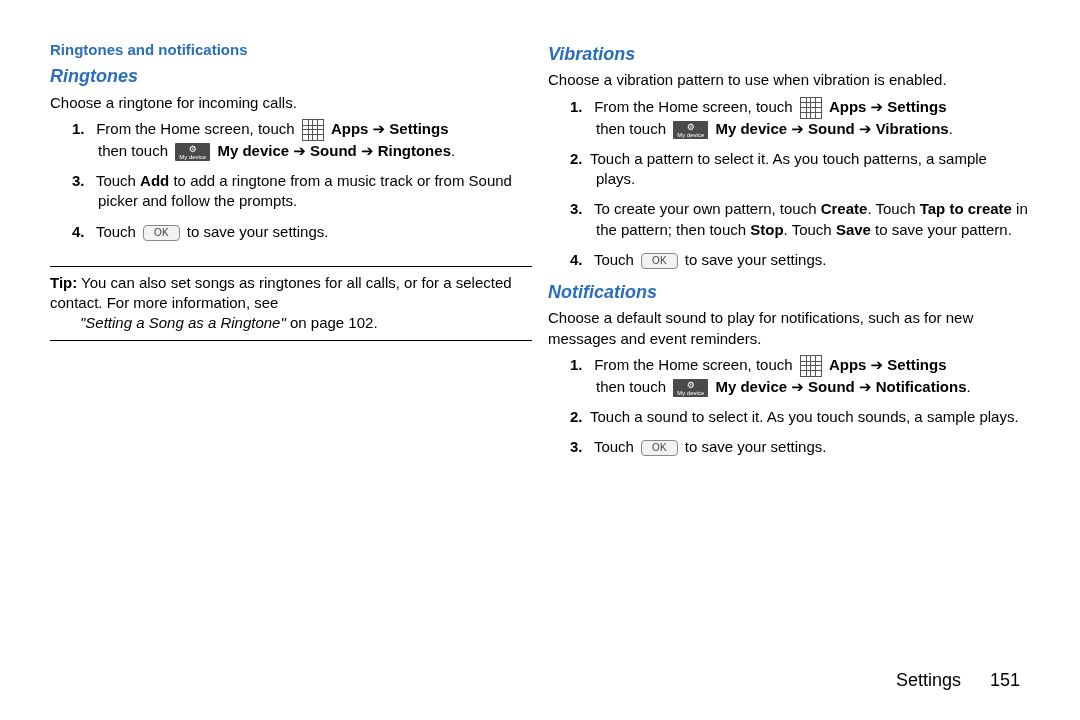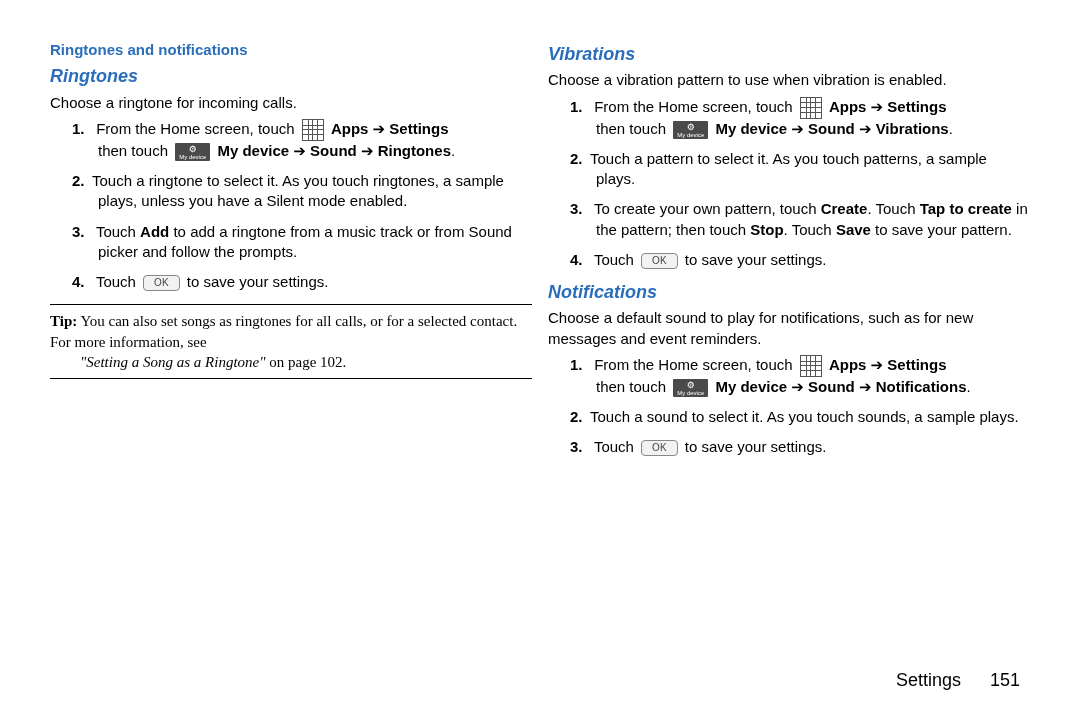--- a/index.html
+++ b/index.html
@@ -79,22 +79,21 @@
     padding: 2px 10px;
     border-radius: 4px;
     line-height: 1;
     color:#444;
   }
   .arrow { font-family: Arial; }
   .tipbox {
     border-top: 1px solid #000;
     border-bottom: 1px solid #000;
     padding: 6px 0;
-    margin-top: 12px;
-    font-family: Liberation Serif, serif;
+    margin-top: 24px;
   }
   .tipbox .tip-body { padding-left: 30px; }
   .italic-ref { font-style: italic; }
   .footer {
     position: absolute;
     bottom: 28px;
     right: 60px;
     font-size: 18px;
   }
   .footer .label { margin-right: 24px; }
@@ -109,21 +108,20 @@
     <div class="section-title">Ringtones and notifications</div>
     <div class="subsection">Ringtones</div>
     <div class="intro">Choose a ringtone for incoming calls.</div>
     <ol>
       <li><span class="num">1.</span>
         <span>From the Home screen, touch </span><span class="grid-icon"></span>
         <b>Apps</b> <span class="arrow">➔</span> <b>Settings</b><br>
         <span>then touch </span><span class="mydev-icon">My device</span>
         <b>My device</b> <span class="arrow">➔</span> <b>Sound</b> <span class="arrow">➔</span> <b>Ringtones</b>.
       </li>
-      <li><span class="num">2.</span><span>Touch a ringtone to select it. As you touch ringtones, a sample plays, unless you have a Silent mode enabled.</span></li>
       <li><span class="num">3.</span>
         <span>Touch </span><b>Add</b><span> to add a ringtone from a music track or from Sound picker and follow the prompts.</span>
       </li>
       <li><span class="num">4.</span>
         <span>Touch </span><span class="ok-btn">OK</span><span> to save your settings.</span>
       </li>
     </ol>
     <div class="tipbox">
       <b>Tip:</b><span> You can also set songs as ringtones for all calls, or for a selected contact. For more information, see </span>
       <div class="tip-body"><span class="italic-ref">"Setting a Song as a Ringtone"</span><span> on page 102.</span></div>

